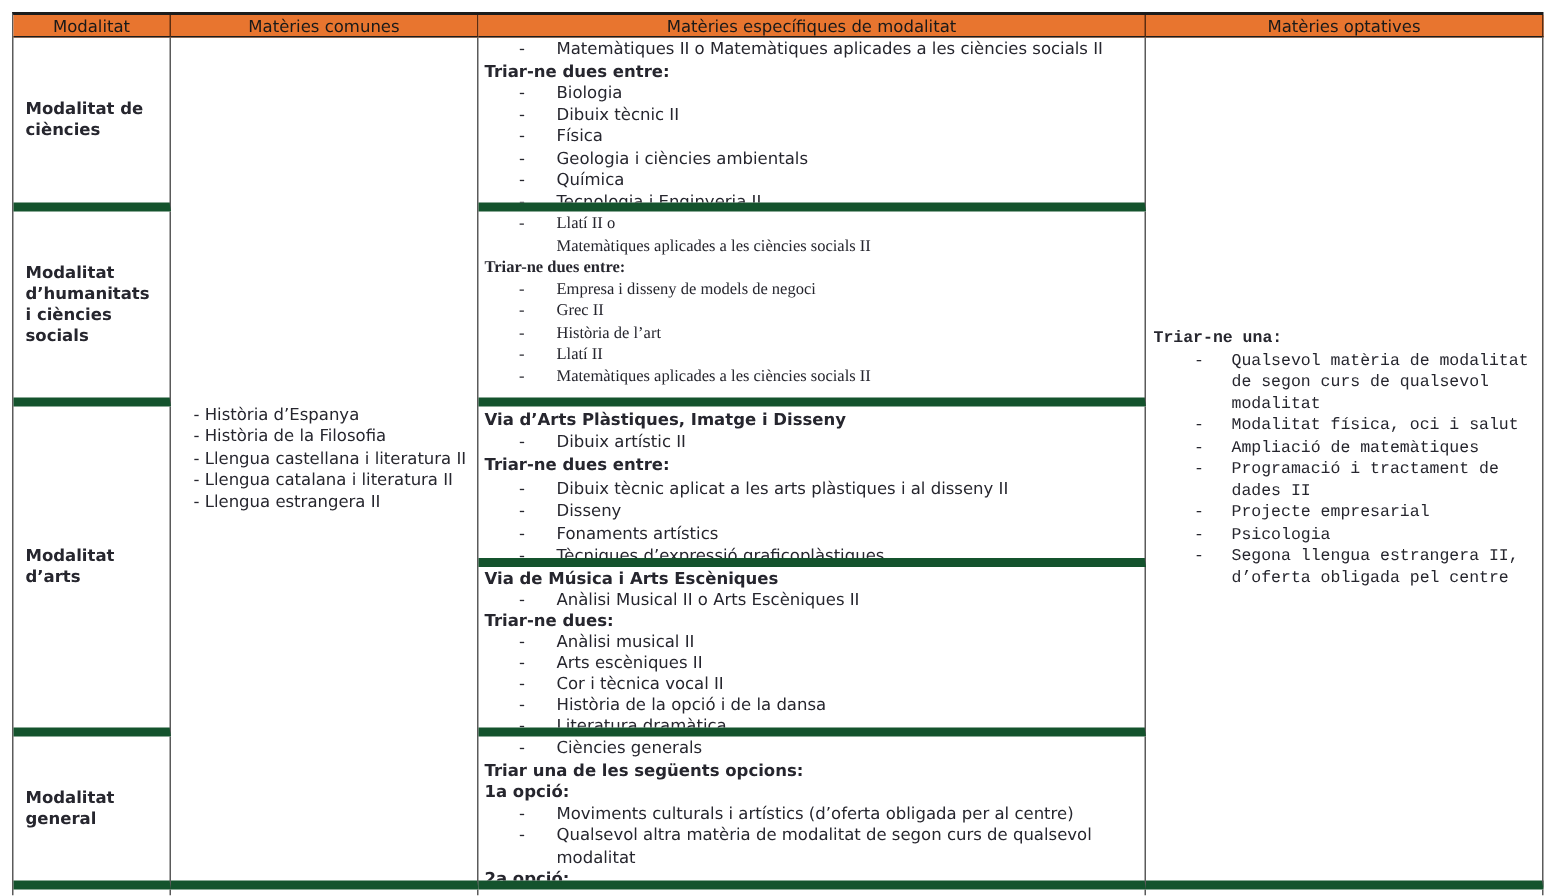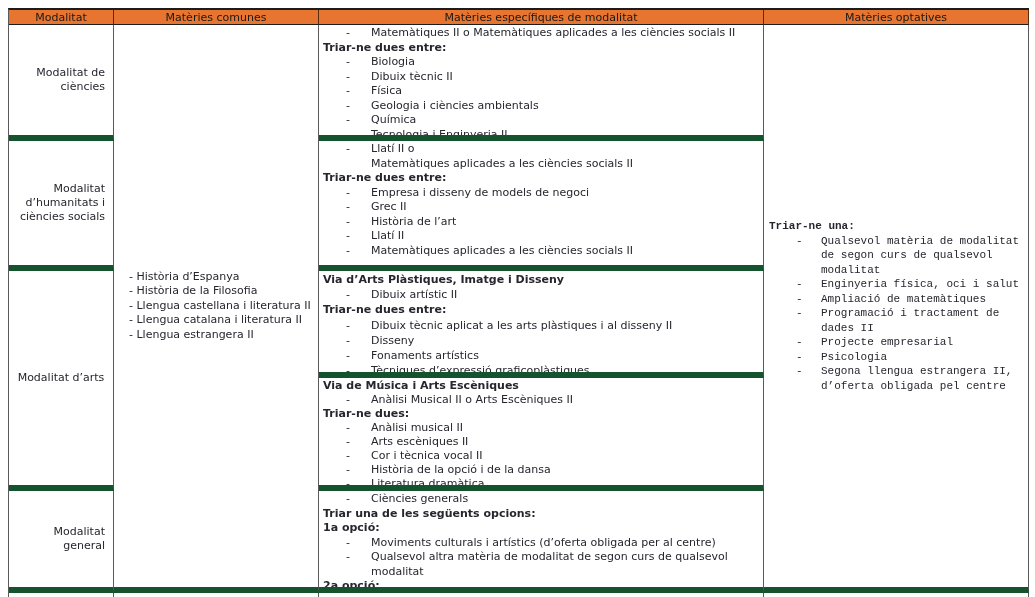--- a/index.html
+++ b/index.html
@@ -6,22 +6,22 @@
   .page{position:relative;width:1035px;height:597px;background:#fff;overflow:hidden;
         font-family:"DejaVu Sans","Liberation Sans",sans-serif;color:#26262e;font-size:11px;}
   .tbl{position:absolute;left:8px;top:8px;
        display:grid;
        grid-template-columns:105px 205px 445px 265px;
        grid-template-rows:15px 116px 130px 107px 113px 102px 6px;
        border-top:2px solid #1c1c1c;border-left:1px solid #5a5a5a;}
   .cell{border-right:1px solid #5a5a5a;border-bottom:6px solid #14532d;overflow:hidden;box-sizing:border-box;}
   .head{background:#E8752F;color:#191919;display:flex;align-items:center;justify-content:center;
         border-right:1px solid #5b2c10;border-bottom:1px solid #1c1c1c;}
-  .modcell{display:flex;align-items:center;justify-content:center;text-align:right;
-           font-weight:normal;padding:0 8px;line-height:14px;}
+  .modcell{display:flex;align-items:center;justify-content:center;text-align:left;
+           font-weight:bold;padding:0 8px;line-height:14px;}
   .arts-span{grid-column:1;grid-row:4 / span 2;}
   .comunes{grid-column:2;grid-row:2 / span 5;display:flex;flex-direction:column;justify-content:center;padding-left:7px;}
   .optatives{grid-column:4;grid-row:2 / span 5;display:flex;flex-direction:column;justify-content:center;padding:0 4px 0 5px;font-family:Liberation Mono, monospace;}
   .spec{padding:1px 3px 0 4px;line-height:14.5px;}
   .lh15{line-height:15.2px;}
   .lh14{line-height:14.05px;}
   .li{position:relative;padding-left:48px;}
   .li::before{content:"-";position:absolute;left:23px;top:0;}
   .li.nodash::before{content:none;}
   .cli{position:relative;padding-left:8px;line-height:14.6px;}
@@ -70,32 +70,32 @@
       <div class="li">Dibuix tècnic II</div>
       <div class="li">Física</div>
       <div class="li">Geologia i ciències ambientals</div>
       <div class="li">Química</div>
       <div class="li">Tecnologia i Enginyeria II</div>
     </div>
 
     <div class="cell optatives">
       <div class="b opt-head">Triar-ne una:</div>
       <div class="oli">Qualsevol matèria de modalitat de segon curs de qualsevol modalitat</div>
-      <div class="oli">Enginyeria física, oci i salut</div>
+      <div class="oli">Modalitat física, oci i salut</div>
       <div class="oli">Ampliació de matemàtiques</div>
       <div class="oli">Programació i tractament de dades II</div>
       <div class="oli">Projecte empresarial</div>
       <div class="oli">Psicologia</div>
       <div class="oli">Segona llengua estrangera II, d’oferta obligada pel centre</div>
     </div>
 
     <div class="cell modcell" style="grid-column:1;grid-row:3;">
         <span>Modalitat d’humanitats i ciències socials</span>
       </div>
-    <div class="cell spec" style="grid-column:3;grid-row:3;">
+    <div class="cell spec" style="grid-column:3;grid-row:3;font-family:Liberation Serif, serif;">
       <div class="li">Llatí II o</div>
       <div class="li nodash">Matemàtiques aplicades a les ciències socials II</div>
       <div class="b">Triar-ne dues entre:</div>
       <div class="li">Empresa i disseny de models de negoci</div>
       <div class="li">Grec II</div>
       <div class="li">Història de l’art</div>
       <div class="li">Llatí II</div>
       <div class="li">Matemàtiques aplicades a les ciències socials II</div>
     </div>
 

